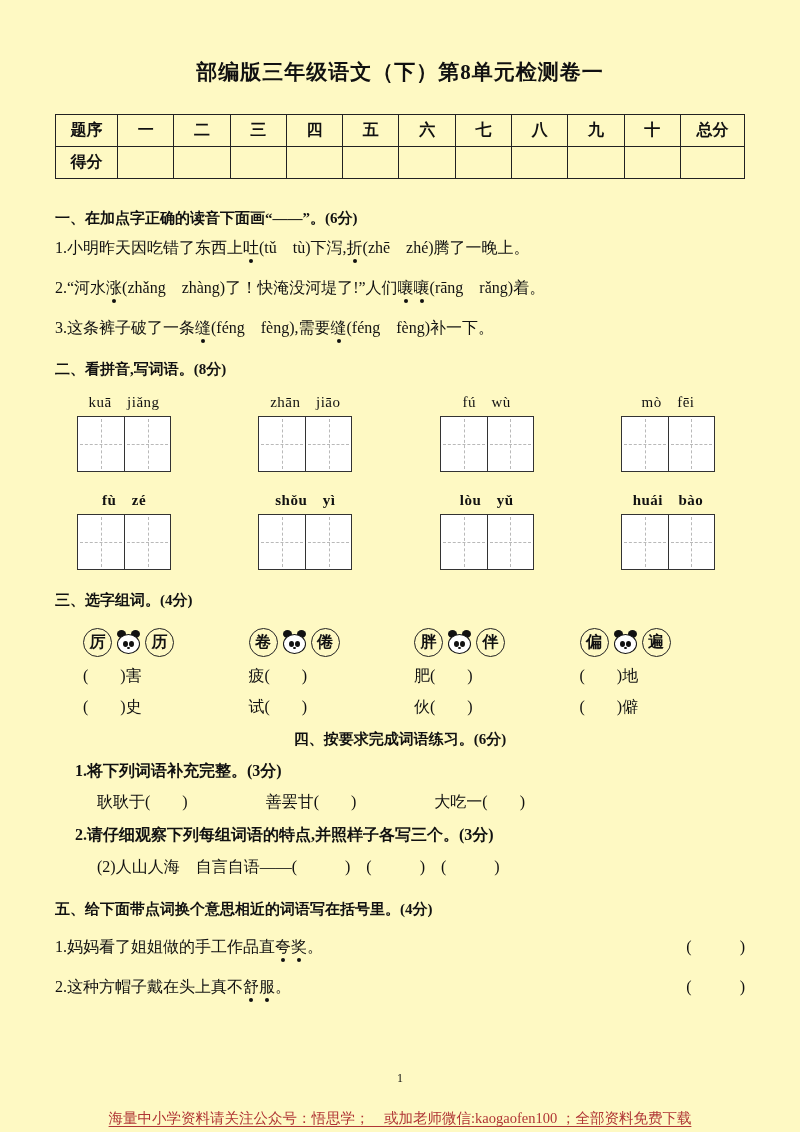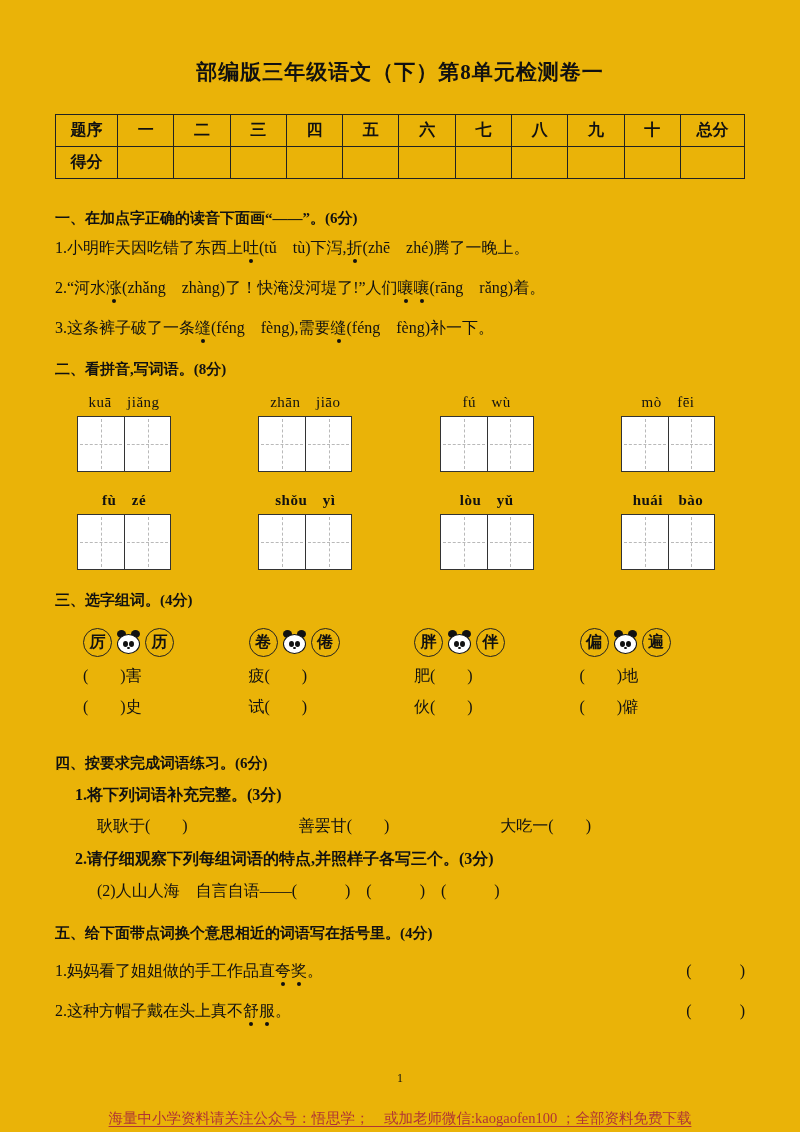--- a/index.html
+++ b/index.html
@@ -1,34 +1,34 @@
 <!DOCTYPE html>
 <html><head>
 <meta charset="utf-8">
 <style>
   * { margin:0; padding:0; box-sizing:border-box; }
   html,body { background:#ffffff; }
   body {
     width:800px; height:1132px; overflow:hidden;
     font-family:"Liberation Serif", serif; color:#111;
   }
-  .page { width:800px; height:1132px; padding:58px 55px 0 55px; position:relative; background:#eab308; }
+  .page { width:800px; height:1132px; padding:58px 55px 0 55px; position:relative; background:#fef9c3; }
 
   .title { text-align:center; font-size:21px; font-weight:700; letter-spacing:1px; }
 
   table.score { width:100%; border-collapse:collapse; table-layout:fixed; margin-top:28px; }
   table.score td { border:1px solid #222; height:32px; text-align:center; font-size:16px; font-weight:600; }
   table.score td.first { width:62px; }
   table.score td.last { width:64px; }
 
   .sec-heading { font-weight:700; font-size:15px; }
   #s1-heading { margin-top:30px; }
   #s2-heading { margin-top:12px; }
   #s3-heading { margin-top:18px; }
-  #s4-heading { margin-top:32px; }
+  #s4-heading { margin-top:8px;text-align:center; }
   #s5-heading { margin-top:22px; }
 
   .line { font-size:16px; line-height:40px; white-space:nowrap; }
 
   .dotchar { position:relative; display:inline-block; line-height:normal; }
   .dotchar::after {
     content:""; position:absolute; left:50%; bottom:-4px;
     width:4px; height:4px; margin-left:-2px; border-radius:50%; background:#111;
   }
 
@@ -56,21 +56,21 @@
   .panda .ear { position:absolute; width:9px; height:8px; background:#111; border-radius:50%; top:0; }
   .panda .ear.l { left:2px; } .panda .ear.r { right:2px; }
   .panda .face { position:absolute; left:2px; top:4px; width:23px; height:20px; background:#fff; border:1.2px solid #111; border-radius:50%; }
   .panda .eye { position:absolute; width:5px; height:6px; background:#111; border-radius:50%; top:11px; }
   .panda .eye.l { left:8px; } .panda .eye.r { right:8px; }
   .panda .nose { position:absolute; width:3px; height:2.5px; background:#111; border-radius:50%; top:17px; left:12px; }
   .choice-word { font-size:16px; line-height:31px; }
 
   
   .sub-label { font-weight:700; font-size:16px; padding-left:20px; margin-top:12px; }
-  .phrase-row { display:flex; gap:111px; padding-left:42px; font-size:16px; margin-top:10px; }
+  .phrase-row { display:flex; gap:78px; padding-left:42px; font-size:16px; margin-top:10px; }
   .sub-line { padding-left:42px; font-size:16px; margin-top:11px; white-space:nowrap; }
 
   
   .s5-line { display:flex; justify-content:space-between; font-size:16px; line-height:40px; }
   .s5-line.first { margin-top:8px; }
   .s5-blank { white-space:pre; }
 
   .page-num { position:absolute; bottom:46px; left:0; right:0; text-align:center; font-size:12px; }
   .footer {
     position:absolute; bottom:4px; left:0; right:0; text-align:center;

